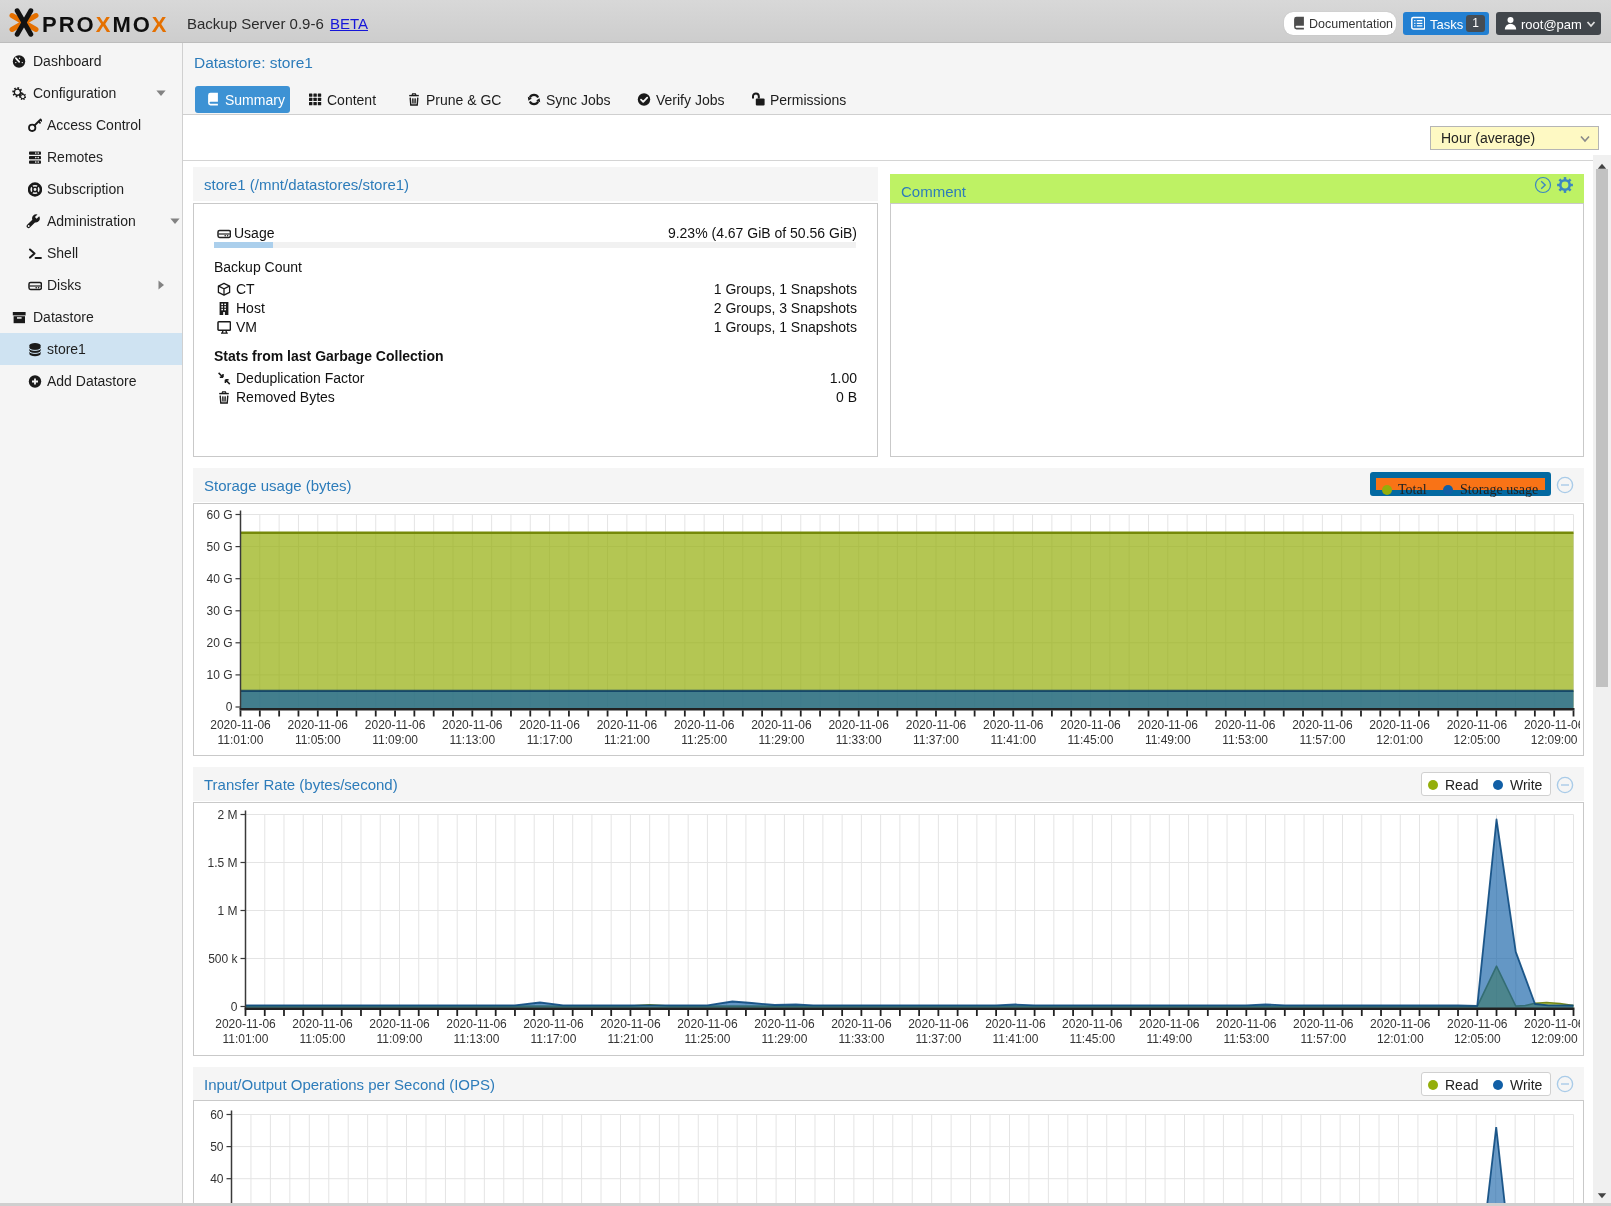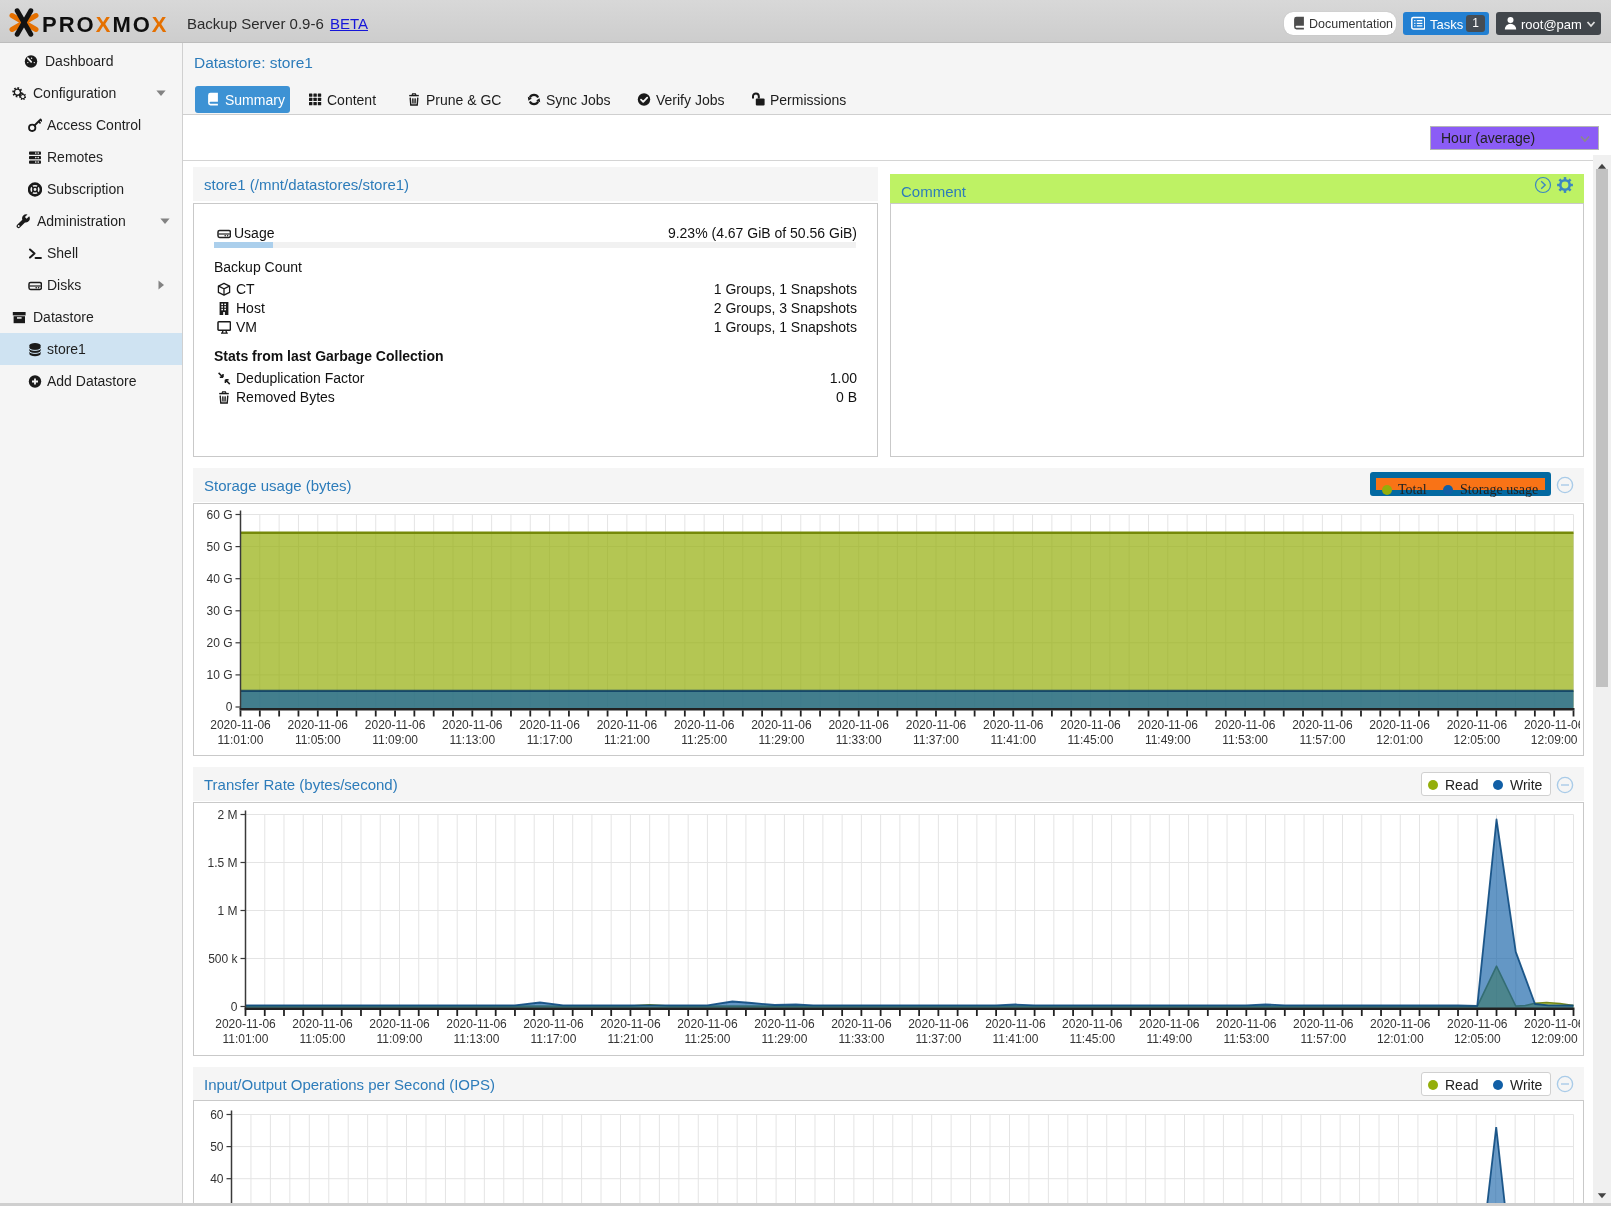--- a/index.html
+++ b/index.html
@@ -34,21 +34,21 @@
       <svg width="13" height="15" viewBox="0 0 13 15" style="position:absolute;left:8px;top:4px;">
         <circle cx="6.5" cy="4" r="3" fill="#fff"></circle>
         <path d="M0.8 13.5 a5.7 5.7 0 0 1 11.4 0 Z" fill="#fff"></path>
       </svg>
       <span class="abs" style="left:25px;top:4.5px;font-size:13px;color:#fff;">root@pam</span>
       <svg width="12" height="10" viewBox="0 0 12 10" style="position:absolute;left:89px;top:7px;">
         <path d="M2.5 3 L6 7 L9.5 3" fill="none" stroke="#e0e0e0" stroke-width="1.7"></path>
       </svg>
     </div>
     <div class="abs" style="left:0;top:43px;width:183px;height:1163px;background:#f5f5f5;border-right:1px solid #d0d0d0;"></div>
-    <div class="abs" style="left:12px;top:45px;width:182px;height:32px;">
+    <div class="abs" style="left:0;top:45px;width:182px;height:32px;">
       <svg width="14" height="15" viewBox="0 0 14 15" style="position:absolute;left:12px;top:9px;">
         <circle cx="7" cy="7.5" r="6.2" fill="#1a1a1a"></circle>
         <path d="M7.2 7.8 L3.8 4.2" stroke="#f5f5f5" stroke-width="1.7" stroke-linecap="round"></path>
         <circle cx="3.8" cy="8.6" r="0.7" fill="#f5f5f5"></circle>
         <circle cx="4.9" cy="5.6" r="0.7" fill="#f5f5f5"></circle>
         <circle cx="7.6" cy="4.2" r="0.7" fill="#f5f5f5"></circle>
         <circle cx="10.3" cy="8.6" r="0.7" fill="#f5f5f5"></circle>
       </svg>
       <span class="abs" style="left:33px;top:8px;font-size:14px;color:#1f1f1f;">Dashboard</span>
     </div>
@@ -86,21 +86,21 @@
       <span class="abs" style="left:47px;top:8px;font-size:14px;color:#1f1f1f;">Remotes</span>
     </div>
     <div class="abs" style="left:0;top:173px;width:182px;height:32px;text-align:right;">
       <svg width="14" height="15" viewBox="0 0 14 15" style="position:absolute;left:28px;top:9px;">
         <circle cx="7" cy="7.5" r="5.9" fill="none" stroke="#1a1a1a" stroke-width="2.6"></circle>
         <circle cx="7" cy="7.5" r="2.2" fill="none" stroke="#1a1a1a" stroke-width="1.5"></circle>
         <path d="M2.8 3.3 L5.4 5.9 M11.2 3.3 L8.6 5.9 M2.8 11.7 L5.4 9.1 M11.2 11.7 L8.6 9.1" stroke="#1a1a1a" stroke-width="1.5"></path>
       </svg>
       <span class="abs" style="left:47px;top:8px;font-size:14px;color:#1f1f1f;">Subscription</span>
     </div>
-    <div class="abs" style="left:4px;top:205px;width:182px;height:32px;padding-left:8px;">
+    <div class="abs" style="left:14px;top:205px;width:182px;height:32px;padding-left:8px;">
       <svg width="14" height="15" viewBox="0 0 14 15" style="position:absolute;left:12px;top:9px;">
         <path d="M13.2 2.2 L10.6 4.8 L8.9 3.1 L11.5 0.5 A4.1 4.1 0 0 0 6.3 5.7 L1.2 10.8 A1.9 1.9 0 0 0 3.9 13.5 L9 8.4 A4.1 4.1 0 0 0 13.2 2.2 Z" fill="#1a1a1a"></path>
         <circle cx="2.7" cy="12" r="0.9" fill="#f5f5f5"></circle>
       </svg>
       <span class="abs" style="left:33px;top:8px;font-size:14px;color:#1f1f1f;">Administration</span>
       <svg width="12" height="12" viewBox="0 0 12 12" style="position:absolute;left:155px;top:10px;">
         <polygon points="1.4000000000000004,3.47 10.6,3.47 6,8.99" fill="#828282"></polygon>
       </svg>
     </div>
     <div class="abs" style="left:0;top:237px;width:182px;height:32px;">
@@ -184,21 +184,21 @@
       <circle cx="7" cy="7.5" r="6.2" fill="#1a1a1a"></circle>
       <path d="M4 7.6 L6.2 9.8 L10.2 5.6" fill="none" stroke="#f5f5f5" stroke-width="1.8" stroke-linecap="round" stroke-linejoin="round"></path>
     </svg>
     <span class="abs" style="left:656px;top:92px;font-size:14px;color:#1c1c1c;">Verify Jobs</span>
     <svg width="14" height="15" viewBox="0 0 14 15" style="position:absolute;left:751px;top:92px;">
       <rect x="4.8" y="6.4" width="8.8" height="7.2" rx="1.1" fill="#1a1a1a"></rect>
       <path d="M2 6.6 V4.3 a2.9 2.9 0 0 1 5.8 0 V6.4" fill="none" stroke="#1a1a1a" stroke-width="2"></path>
     </svg>
     <span class="abs" style="left:770px;top:92px;font-size:14px;color:#1c1c1c;">Permissions</span>
     <div class="abs" style="left:183px;top:116px;width:1428px;height:45px;background:#fff;border-bottom:1px solid #d4d4d4;"></div>
-    <div class="abs" style="left:1430px;top:126px;width:169px;height:24px;background:#8b5cf6;border:1px solid #b5b5b5;">
+    <div class="abs" style="left:1430px;top:126px;width:169px;height:24px;background:#fef9c3;border:1px solid #b5b5b5;">
       <span class="abs" style="left:10px;top:3px;font-size:14px;color:#222;">Hour (average)</span>
       <svg width="12" height="12" viewBox="0 0 12 12" style="position:absolute;left:148px;top:6px;">
         <path d="M2 3.5 L6 8 L10 3.5" fill="none" stroke="#8a8a8a" stroke-width="1.6"></path>
       </svg>
     </div>
     <div style="position:absolute;left:193px;top:167px;width:685px;height:34px;background:#f5f5f5;">
       <div style="position:absolute;left:11px;top:9px;font-size:15px;color:#2d7cba;white-space:nowrap;">store1 (/mnt/datastores/store1)</div>
     </div>
     <div style="position:absolute;left:193px;top:203px;width:685px;height:254px;background:#fff;border:1px solid #c9c9c9;"></div>
     <div class="abs" style="left:193px;top:167px;width:684px;height:289px;">

